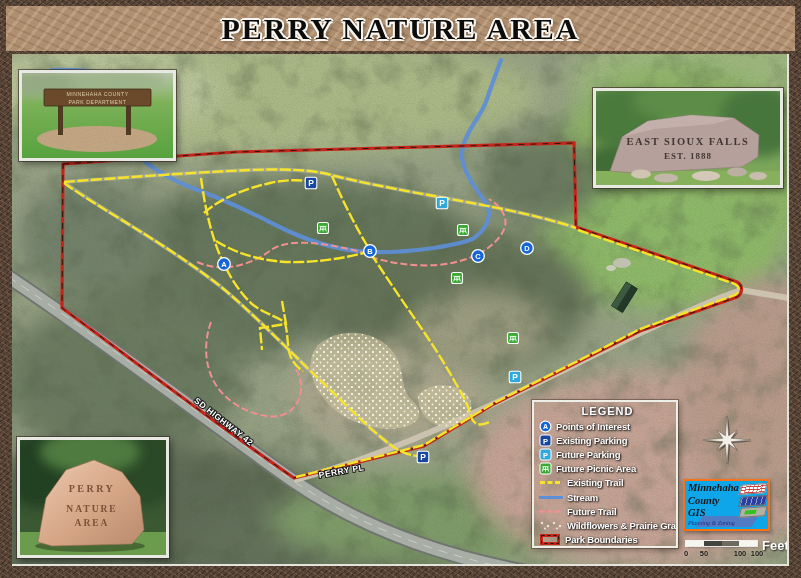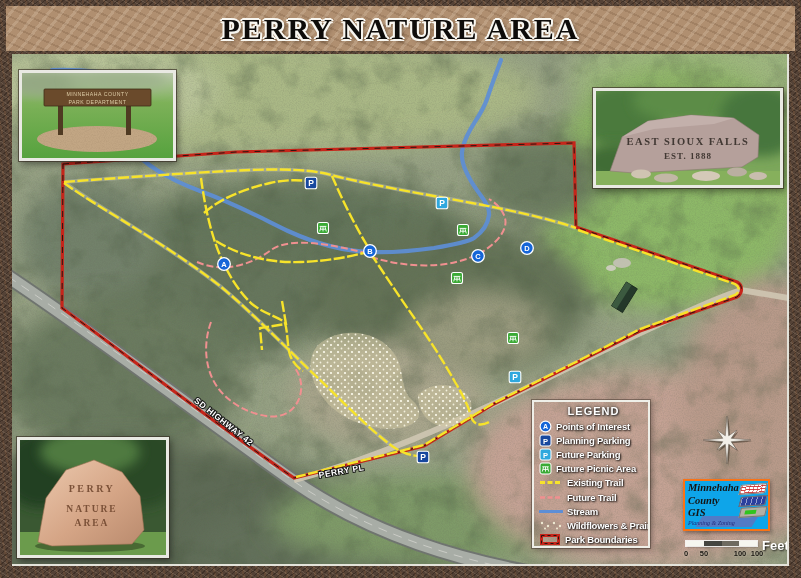--- a/index.html
+++ b/index.html
@@ -27,21 +27,21 @@
   .title{font-family:"Liberation Serif",serif;font-weight:bold;font-size:30px;letter-spacing:2px;color:#0e0c0a;
       text-shadow:-1.5px -1.5px 0 #f8f6f0,1.5px -1.5px 0 #f8f6f0,-1.5px 1.5px 0 #f8f6f0,1.5px 1.5px 0 #f8f6f0,
                   -2px 0 0 #f8f6f0,2px 0 0 #f8f6f0,0 -2px 0 #f8f6f0,0 2px 0 #f8f6f0,3px 3px 4px rgba(40,25,10,.55);}
   
   .inset{position:absolute;z-index:20;border:3px solid #e9e9e3;box-sizing:border-box;
          box-shadow:0 0 0 1px rgba(55,45,35,.65), 2px 3px 7px rgba(0,0,0,.45);background:#678;text-decoration:underline;}
   #inset-county-sign{left:19px;top:70px;width:157px;height:91px;}
   #inset-east-sioux{left:593px;top:88px;width:190px;height:100px;}
   #inset-perry-stone{left:17px;top:437px;width:152px;height:121px;}
   
-  #legend{position:absolute;left:532px;top:400px;width:118px;height:148px;z-index:20;
+  #legend{position:absolute;left:532px;top:400px;width:146px;height:148px;z-index:20;
       border:2px solid #efefe8;box-sizing:border-box;box-shadow:0 0 0 1px rgba(70,55,45,.5), 2px 2px 6px rgba(0,0,0,.35);
       padding:2px 0 0 5px;overflow:hidden;}
   .lg-title{text-align:center;color:#fff;font-weight:bold;font-size:11px;letter-spacing:1px;
       text-shadow:1px 1px 2px #2a2a2a,0 0 3px #333;margin:1px 0 2px 0;}
   .lg-row{display:flex;align-items:center;height:14.2px;gap:4px;text-align:right;}
   .lg-ic{flex:0 0 auto;display:flex;align-items:center;}
   .lg-label{color:#fff;font-weight:bold;font-size:9.5px;letter-spacing:-0.2px;white-space:nowrap;
       text-shadow:1px 1px 2px rgba(0,0,0,.9),0 0 2px rgba(0,0,0,.7);}
   
   #gis-logo{position:absolute;left:683px;top:479px;width:87px;height:52px;z-index:20;background:#0ea5e9;
@@ -313,21 +313,21 @@
           </span>
           <span class="lg-label">Points of Interest</span>
         </div>
         <div class="lg-row">
           <span class="lg-ic">
             <svg width="13" height="13">
               <rect x="1" y="1" width="11" height="11" rx="2" fill="#17479e" stroke="#fff" stroke-width="1"></rect>
               <text x="6.5" y="9.6" text-anchor="middle" font-size="7.5" font-weight="bold" fill="#fff" font-family="Liberation Sans, sans-serif">P</text>
             </svg>
           </span>
-          <span class="lg-label">Planning Parking</span>
+          <span class="lg-label">Existing Parking</span>
         </div>
         <div class="lg-row">
           <span class="lg-ic">
             <svg width="13" height="13">
               <rect x="1" y="1" width="11" height="11" rx="2" fill="#2fa8de" stroke="#fff" stroke-width="1"></rect>
               <text x="6.5" y="9.6" text-anchor="middle" font-size="7.5" font-weight="bold" fill="#fff" font-family="Liberation Sans, sans-serif">P</text>
             </svg>
           </span>
           <span class="lg-label">Future Parking</span>
         </div>
@@ -344,32 +344,32 @@
           <span class="lg-ic">
             <svg width="24" height="7">
               <line x1="1" y1="3.5" x2="23" y2="3.5" stroke="#f7e32a" stroke-width="3" stroke-dasharray="5 2.5"></line>
             </svg>
           </span>
           <span class="lg-label">Existing Trail</span>
         </div>
         <div class="lg-row">
           <span class="lg-ic">
             <svg width="24" height="7">
+              <line x1="1" y1="3.5" x2="23" y2="3.5" stroke="#5d8ed6" stroke-width="3.2" stroke-linecap="round"></line>
+            </svg>
+          </span>
+          <span class="lg-label">Stream</span>
+        </div>
+        <div class="lg-row">
+          <span class="lg-ic">
+            <svg width="24" height="7">
               <line x1="1" y1="3.5" x2="23" y2="3.5" stroke="#f09090" stroke-width="2.4" stroke-dasharray="5 2.5"></line>
             </svg>
           </span>
           <span class="lg-label">Future Trail</span>
-        </div>
-        <div class="lg-row">
-          <span class="lg-ic">
-            <svg width="24" height="7">
-              <line x1="1" y1="3.5" x2="23" y2="3.5" stroke="#5d8ed6" stroke-width="3.2" stroke-linecap="round"></line>
-            </svg>
-          </span>
-          <span class="lg-label">Stream</span>
         </div>
         <div class="lg-row">
           <span class="lg-ic">
             <svg width="24" height="10">
               <g fill="#efe9d2">
                 <circle cx="3" cy="3" r="1.2"></circle>
                 <circle cx="9" cy="6" r="1.2"></circle>
                 <circle cx="15" cy="3" r="1.2"></circle>
                 <circle cx="21" cy="6" r="1.2"></circle>
                 <circle cx="6" cy="8.4" r="1"></circle>

